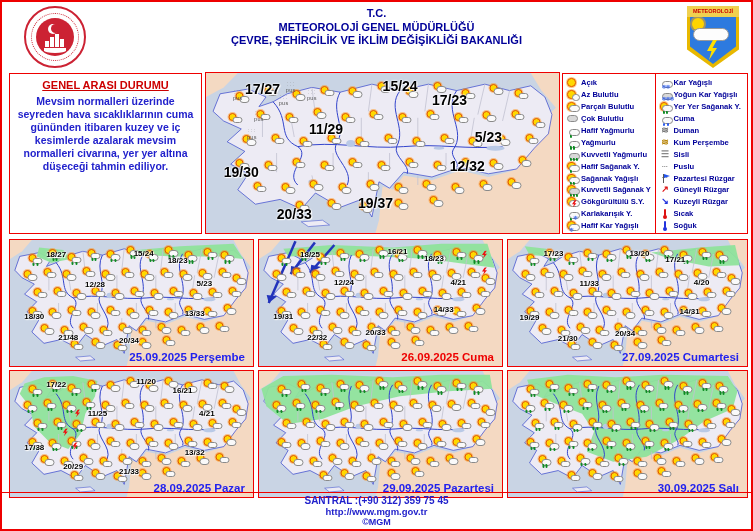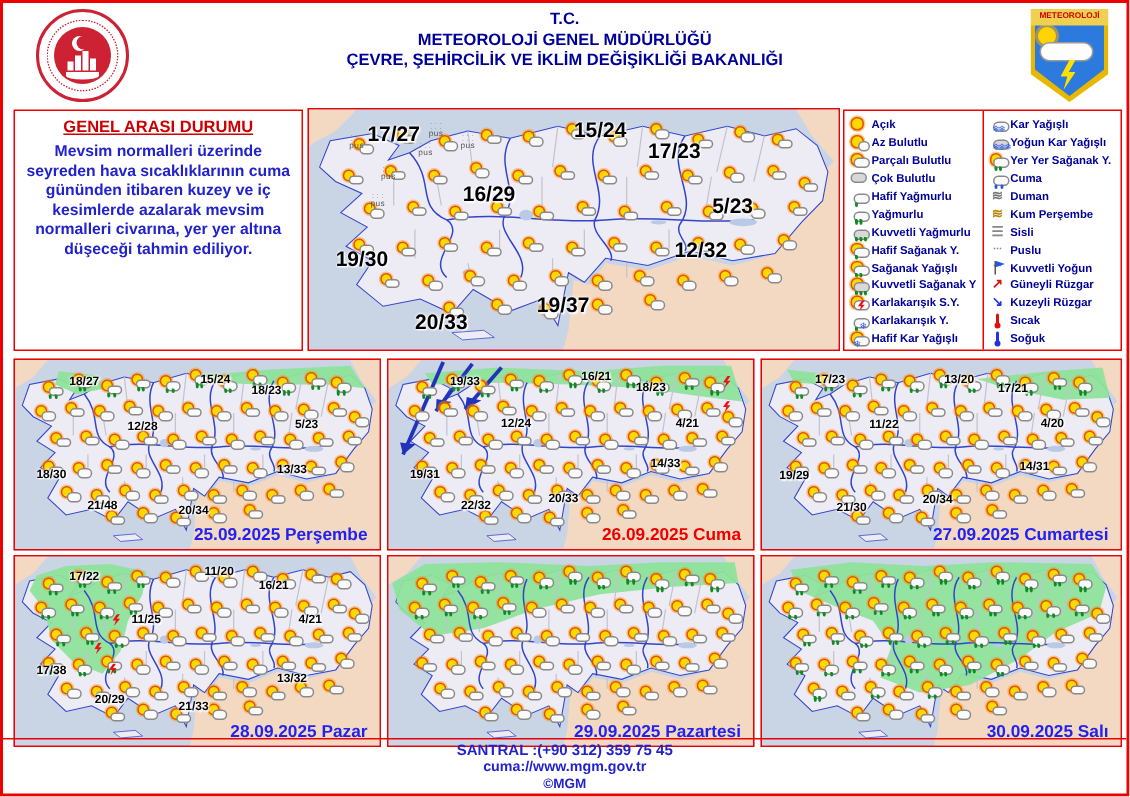--- a/index.html
+++ b/index.html
@@ -411,21 +411,21 @@
       </span>
       <span class="pus" style="left:9%;top:14%">pus</span>
       <span class="pus" style="left:22%;top:17%">pus</span>
       <span class="pus" style="left:15%;top:27%">pus</span>
       <span class="pus" style="left:13%;top:38%">pus</span>
       <span class="pus" style="left:30%;top:14%">pus</span>
       <span class="pus" style="left:24%;top:9%">pus</span>
       <span class="temp" style="left:16%;top:10%">17/27</span>
       <span class="temp" style="left:55%;top:8%">15/24</span>
       <span class="temp" style="left:69%;top:17%">17/23</span>
-      <span class="temp" style="left:34%;top:35%">16/29</span>
+      <span class="temp" style="left:34%;top:35%">11/29</span>
       <span class="temp" style="left:80%;top:40%">5/23</span>
       <span class="temp" style="left:10%;top:62%">19/30</span>
       <span class="temp" style="left:74%;top:58%">12/32</span>
       <span class="temp" style="left:25%;top:88%">20/33</span>
       <span class="temp" style="left:48%;top:81%">19/37</span>
     </div>
 
   <div class="legendbox">
     <div id="legend-left" class="legcol first">
         <div class="legrow">
@@ -504,21 +504,21 @@
             <span class="g-drop" style="left:10px"></span>
           </span>
           <span class="lbl">Kuvvetli Sağanak Y</span>
         </div>
         <div class="legrow">
           <span class="legicon">
             <span class="g-sun"></span>
             <span class="g-cloud"></span>
             <span class="g-bolt"></span>
           </span>
-          <span class="lbl">Karlakarışık S.Y.</span>
+          <span class="lbl">Gökgürültülü S.Y.</span>
         </div>
         <div class="legrow">
           <span class="legicon">
             <span class="g-cloud"></span>
             <span class="g-drop" style="left:4px"></span>
             <span class="g-flake" style="left:7px">❄</span>
           </span>
           <span class="lbl">Karlakarışık Y.</span>
         </div>
         <div class="legrow">
@@ -587,21 +587,21 @@
           <span class="legicon">
             <span class="g-char" style="color:#888;font-size:7px">∙∙∙<br>∙∙∙</span>
           </span>
           <span class="lbl">Puslu</span>
         </div>
         <div class="legrow">
           <span class="legicon">
             <span class="g-pole"></span>
             <span class="g-pennant"></span>
           </span>
-          <span class="lbl">Kuvvetli Yoğun</span>
+          <span class="lbl">Pazartesi Rüzgar</span>
         </div>
         <div class="legrow">
           <span class="legicon">
             <span class="g-char" style="color:#dd1111">↗</span>
           </span>
           <span class="lbl">Güneyli Rüzgar</span>
         </div>
         <div class="legrow">
           <span class="legicon">
             <span class="g-char" style="color:#2233dd">↘</span>
@@ -1238,21 +1238,21 @@
       <span class="wicon" style="left:65%;top:80%">
         <span class="isun"></span>
         <span class="icloud"></span>
       </span>
       <span class="map-storm" style="left:93%;top:12%">
         <span class="ibolt" style="left:0;top:0"></span>
       </span>
       <span class="map-storm" style="left:93%;top:25%">
         <span class="ibolt" style="left:0;top:0"></span>
       </span>
-      <span class="temp" style="left:21%;top:11%">19/33</span>
+      <span class="temp" style="left:21%;top:11%">18/25</span>
       <span class="temp" style="left:57%;top:9%">16/21</span>
       <span class="temp" style="left:72%;top:14%">18/23</span>
       <span class="temp" style="left:35%;top:33%">12/24</span>
       <span class="temp" style="left:82%;top:33%">4/21</span>
       <span class="temp" style="left:10%;top:60%">19/31</span>
       <span class="temp" style="left:76%;top:55%">14/33</span>
       <span class="temp" style="left:24%;top:77%">22/32</span>
       <span class="temp" style="left:48%;top:73%">20/33</span>
       <span class="mdate" style="color:#ee0000">26.09.2025 Cuma</span>
     </div>
@@ -1551,21 +1551,21 @@
         <span class="isun"></span>
         <span class="icloud"></span>
       </span>
       <span class="wicon" style="left:65%;top:80%">
         <span class="isun"></span>
         <span class="icloud"></span>
       </span>
       <span class="temp" style="left:19%;top:10%">17/23</span>
       <span class="temp" style="left:55%;top:10%">13/20</span>
       <span class="temp" style="left:70%;top:15%">17/21</span>
-      <span class="temp" style="left:34%;top:34%">11/22</span>
+      <span class="temp" style="left:34%;top:34%">11/33</span>
       <span class="temp" style="left:81%;top:33%">4/20</span>
       <span class="temp" style="left:9%;top:61%">19/29</span>
       <span class="temp" style="left:76%;top:56%">14/31</span>
       <span class="temp" style="left:25%;top:78%">21/30</span>
       <span class="temp" style="left:49%;top:74%">20/34</span>
       <span class="mdate" style="color:#2222ee">27.09.2025 Cumartesi</span>
     </div>
 
   <div id="map-pazar" class="map-panel map-small" style="left:7px;top:368px;width:245px;height:128px;">
       <svg viewBox="0 0 100 100" preserveAspectRatio="none">
@@ -2557,17 +2557,17 @@
       </span>
       <span class="wicon" style="left:65%;top:80%">
         <span class="isun"></span>
         <span class="icloud"></span>
       </span>
       <span class="mdate" style="color:#2222ee">30.09.2025 Salı</span>
     </div>
 
   <div class="footer">
     <div class="f1">SANTRAL :(+90 312) 359 75 45</div>
-    <div class="f2">cuma://www.mgm.gov.tr</div>
+    <div class="f2">http://www.mgm.gov.tr</div>
     <div class="f3">©MGM</div>
   </div>
 
 </div>
 
 </body></html>

